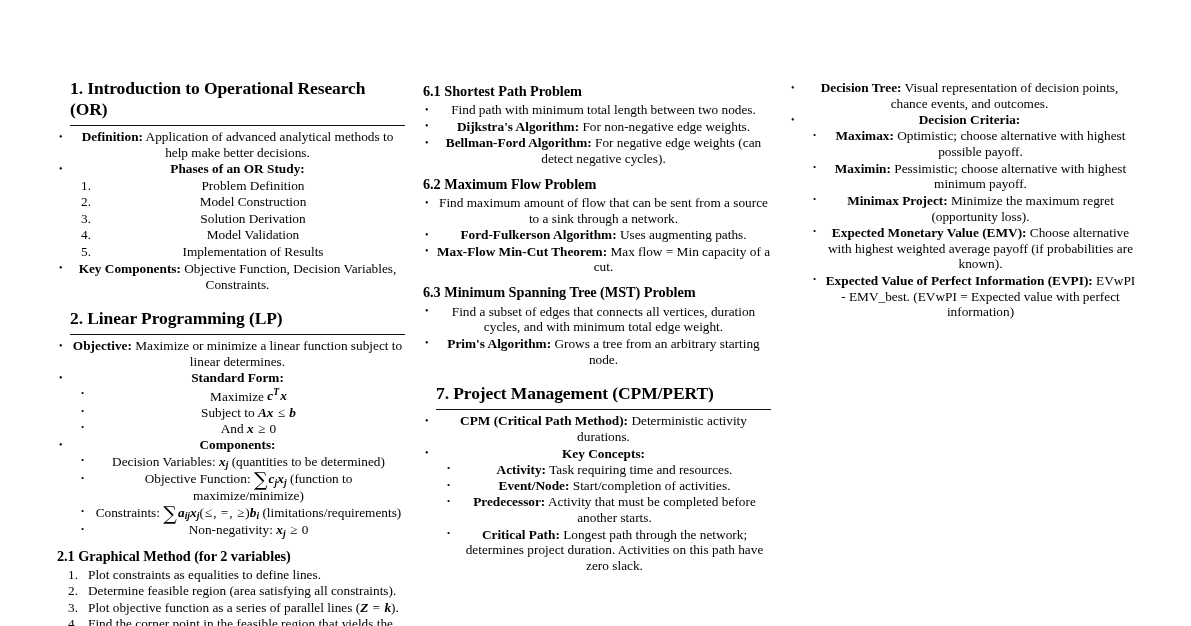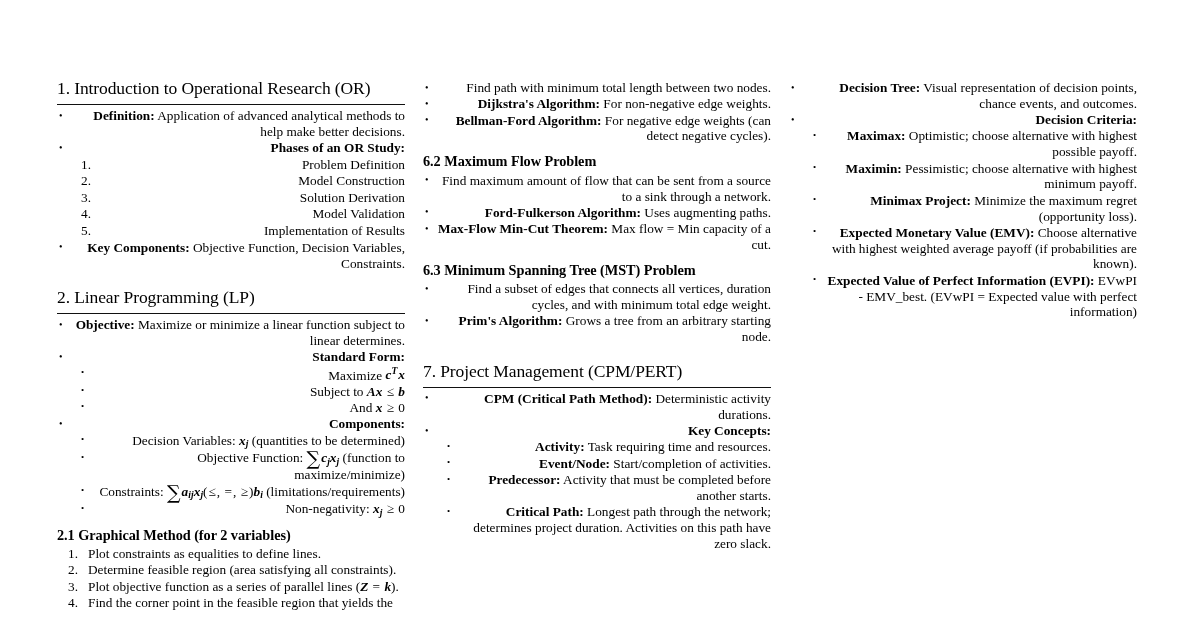--- a/index.html
+++ b/index.html
@@ -35,23 +35,23 @@
     margin-right: 18px;
   }
   .column:last-child {
     margin-right: 0;
   }
 
   
   h1.sec-h1 {
     font-family: "Liberation Serif", "DejaVu Serif", serif;
     font-size: 17.5px;
-    font-weight: normal;
+    font-weight: bold;
     line-height: 1.2;
-    margin: 0 0 3px 0;
+    margin: 0 0 3px 13px;
     padding: 0 0 5px 0;
     border-bottom: 1.6px solid #111111;
     letter-spacing: -0.1px;
   }
   h2.sec-h2 {
     font-size: 14.3px;
     font-weight: bold;
     line-height: 1.22;
     margin: 9px 0 1px 0;
     letter-spacing: -0.05px;
@@ -68,21 +68,21 @@
     list-style: none;
     margin: 2px 0 0 0;
     padding: 0;
   }
   ul.lvl1 > li {
     position: relative;
     padding-left: 13px;
     margin: 0 0 0.5px 0;
     font-size: 13.3px;
     line-height: 1.19;
-    text-align: right;
+    text-align: center;
   }
   ul.lvl1 > li::before {
     content: "\2022";
     position: absolute;
     left: 2px;
     top: -0.5px;
     font-size: 10px;
     line-height: 1.55;
   }
   ul.lvl2 {
@@ -262,20 +262,21 @@
           <li>Find the corner point in the feasible region that yields the</li>
         </ol>
       </div>
 
     </div>
 
     <div class="column">
 
       <div class="block">
 
+        <h2 class="sec-h2 first">6.1 Shortest Path Problem</h2>
         <ul class="lvl1">
           <li>
             <span>Find path with minimum total length between two nodes.</span>
           </li>
           <li>
             <b class="lbl">Dijkstra's Algorithm:</b>
             <span>For non-negative edge weights.</span>
           </li>
           <li>
             <b class="lbl">Bellman-Ford Algorithm:</b>

